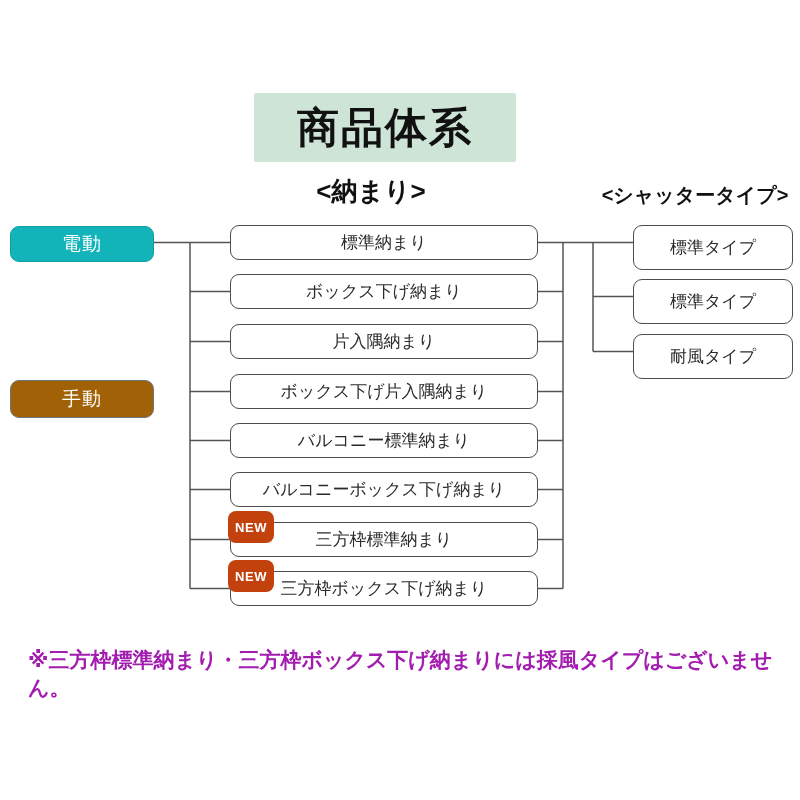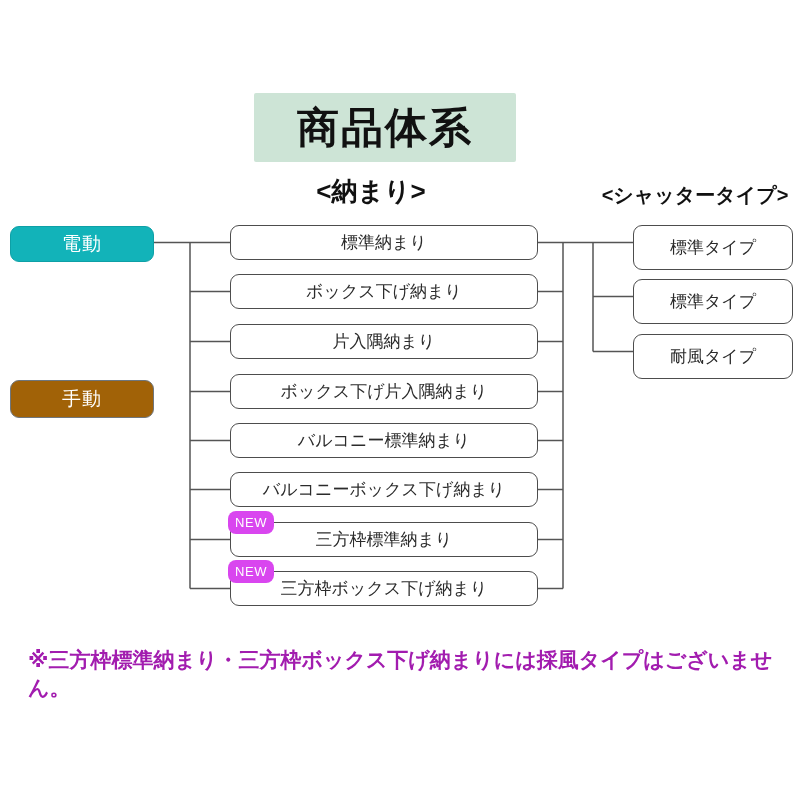--- a/index.html
+++ b/index.html
@@ -34,24 +34,24 @@
   .node{
     position:absolute;background:#fff;
     border:1.5px solid #4d4d4d;border-radius:9px;
     display:flex;align-items:center;justify-content:center;
     font-size:17px;color:#2b2b2b;box-sizing:border-box;
   }
   .node.mid{left:230px;width:308px;height:35px;}
   .node.right{left:633px;width:160px;height:45px;}
 
   .new-badge{
-    position:absolute;left:-3px;top:-12px;width:46px;height:23px;
-    background:#d946ef;border-radius:8px;
+    position:absolute;left:-3px;top:-12px;width:46px;height:32px;
+    background:#c2410c;border-radius:8px;
     display:flex;align-items:center;justify-content:center;
-    color:#fff;font-size:13px;font-weight:normal;letter-spacing:.5px;
+    color:#fff;font-size:13px;font-weight:bold;letter-spacing:.5px;
   }
 
   svg.lines{position:absolute;inset:0;pointer-events:none;}
 
   .footnote{
     position:absolute;left:28px;top:646px;width:760px;
     font-size:21px;font-weight:600;color:#a21caf;
   }
 </style>
 </head>

